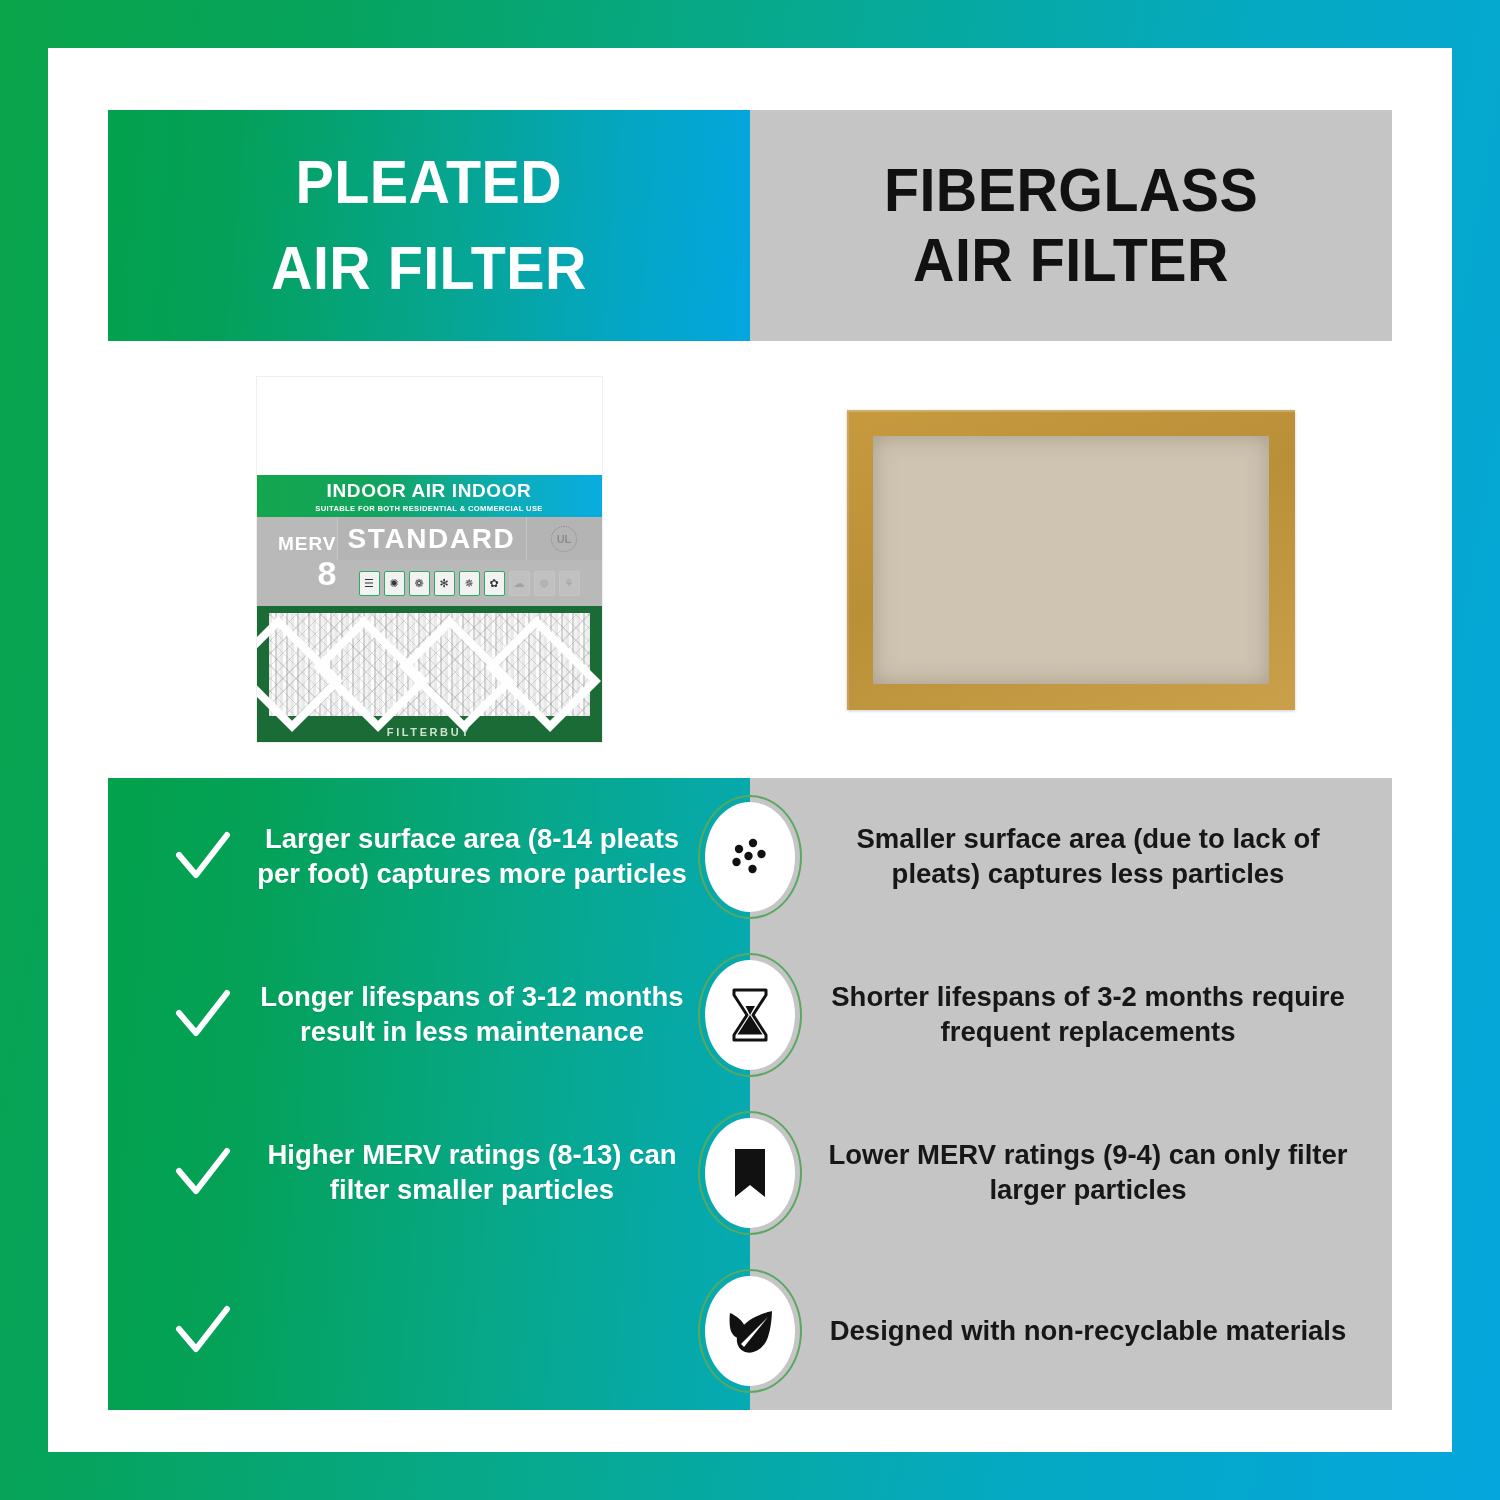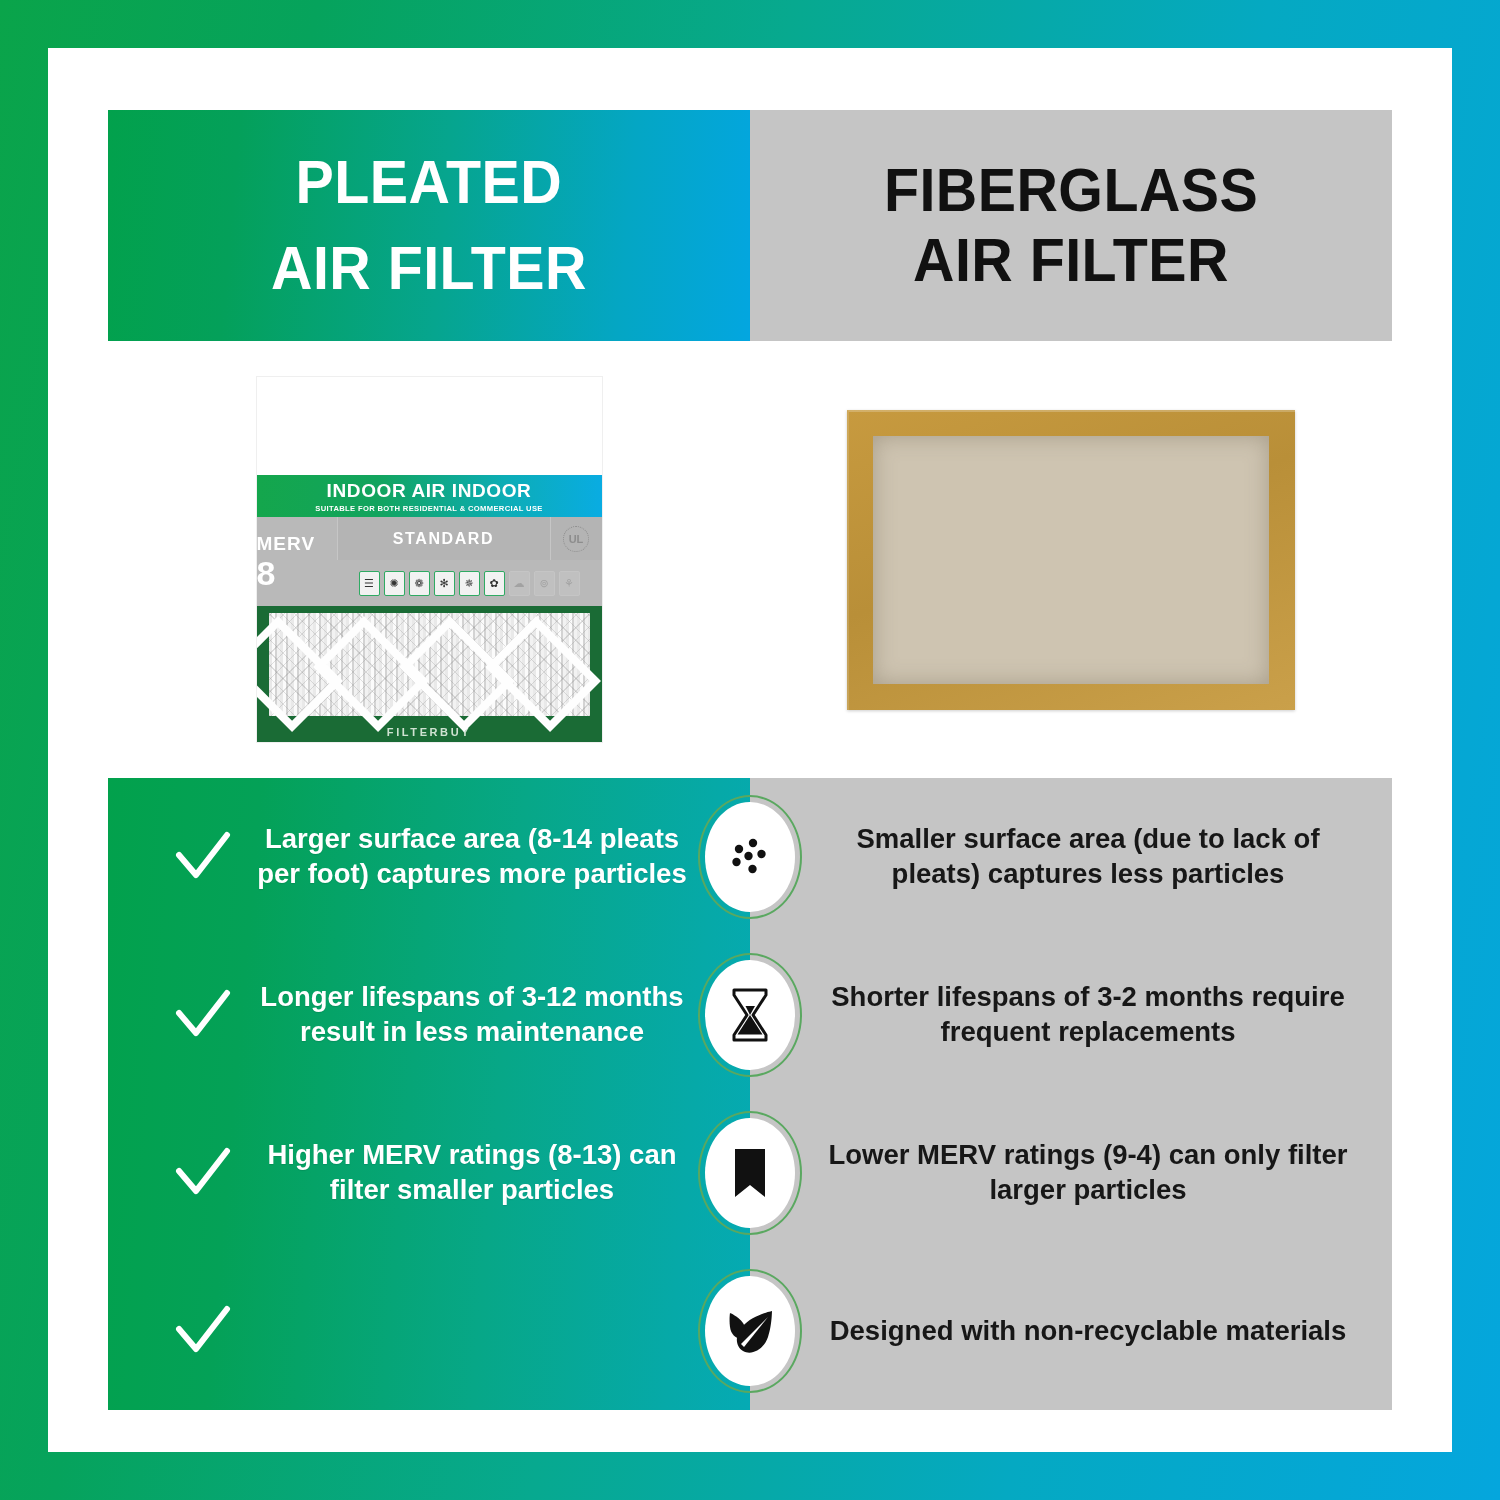--- a/index.html
+++ b/index.html
@@ -113,35 +113,35 @@
     display: flex; flex-direction: column; align-items: center; justify-content: center;
   }
   #fb-band-1 { color:#fff; font-size:19px; font-weight:700; letter-spacing:.6px; }
   #fb-band-2 { color:#fff; font-size:7.6px; font-weight:700; letter-spacing:.35px; margin-top:2px;}
   #fb-grey {
     position: absolute; left: 0; top: 140px; width: 100%; height: 89px;
     background: #b9b9b9;
   }
   #fb-merv {
     position:absolute; left:0; top:0; width:80px; height:100%;
-    display:flex; flex-direction:column; align-items:flex-start; justify-content:center;
+    display:flex; flex-direction:column; align-items:flex-end; justify-content:center;
     color:#fff;
   }
   #fb-merv-label { font-size:19px; font-weight:700; letter-spacing:1px; }
   #fb-merv-value { font-size:34px; font-weight:700; line-height:1; margin-top:1px;}
   #fb-standard-row {
     position:absolute; left:80px; top:0; right:0; height:43px;
     background:#b4b4b4; display:flex; align-items:center;
     border-left:1px solid #c6c6c6;
   }
   #fb-standard {
-    flex:1; text-align:center; color:#fff; font-size:16px; font-weight:700; letter-spacing:1.6px;
+    flex:1; text-align:center; color:#fff; font-size:28px; font-weight:700; letter-spacing:1.6px;
   }
   #fb-ul {
-    width:52px; height:100%; border-left:1px solid #c6c6c6;
+    width:76px; height:100%; border-left:1px solid #c6c6c6;
     display:flex; align-items:center; justify-content:center;
   }
   #fb-ul-mark {
     width:26px; height:26px; border-radius:50%;
     border:1.4px dotted #8d8d8d; color:#8d8d8d;
     font-size:11px; font-weight:700; display:flex; align-items:center; justify-content:center;
   }
   #fb-icons {
     position:absolute; left:80px; top:43px; right:0; bottom:0;
     display:flex; align-items:center; justify-content:center; gap:4px;

